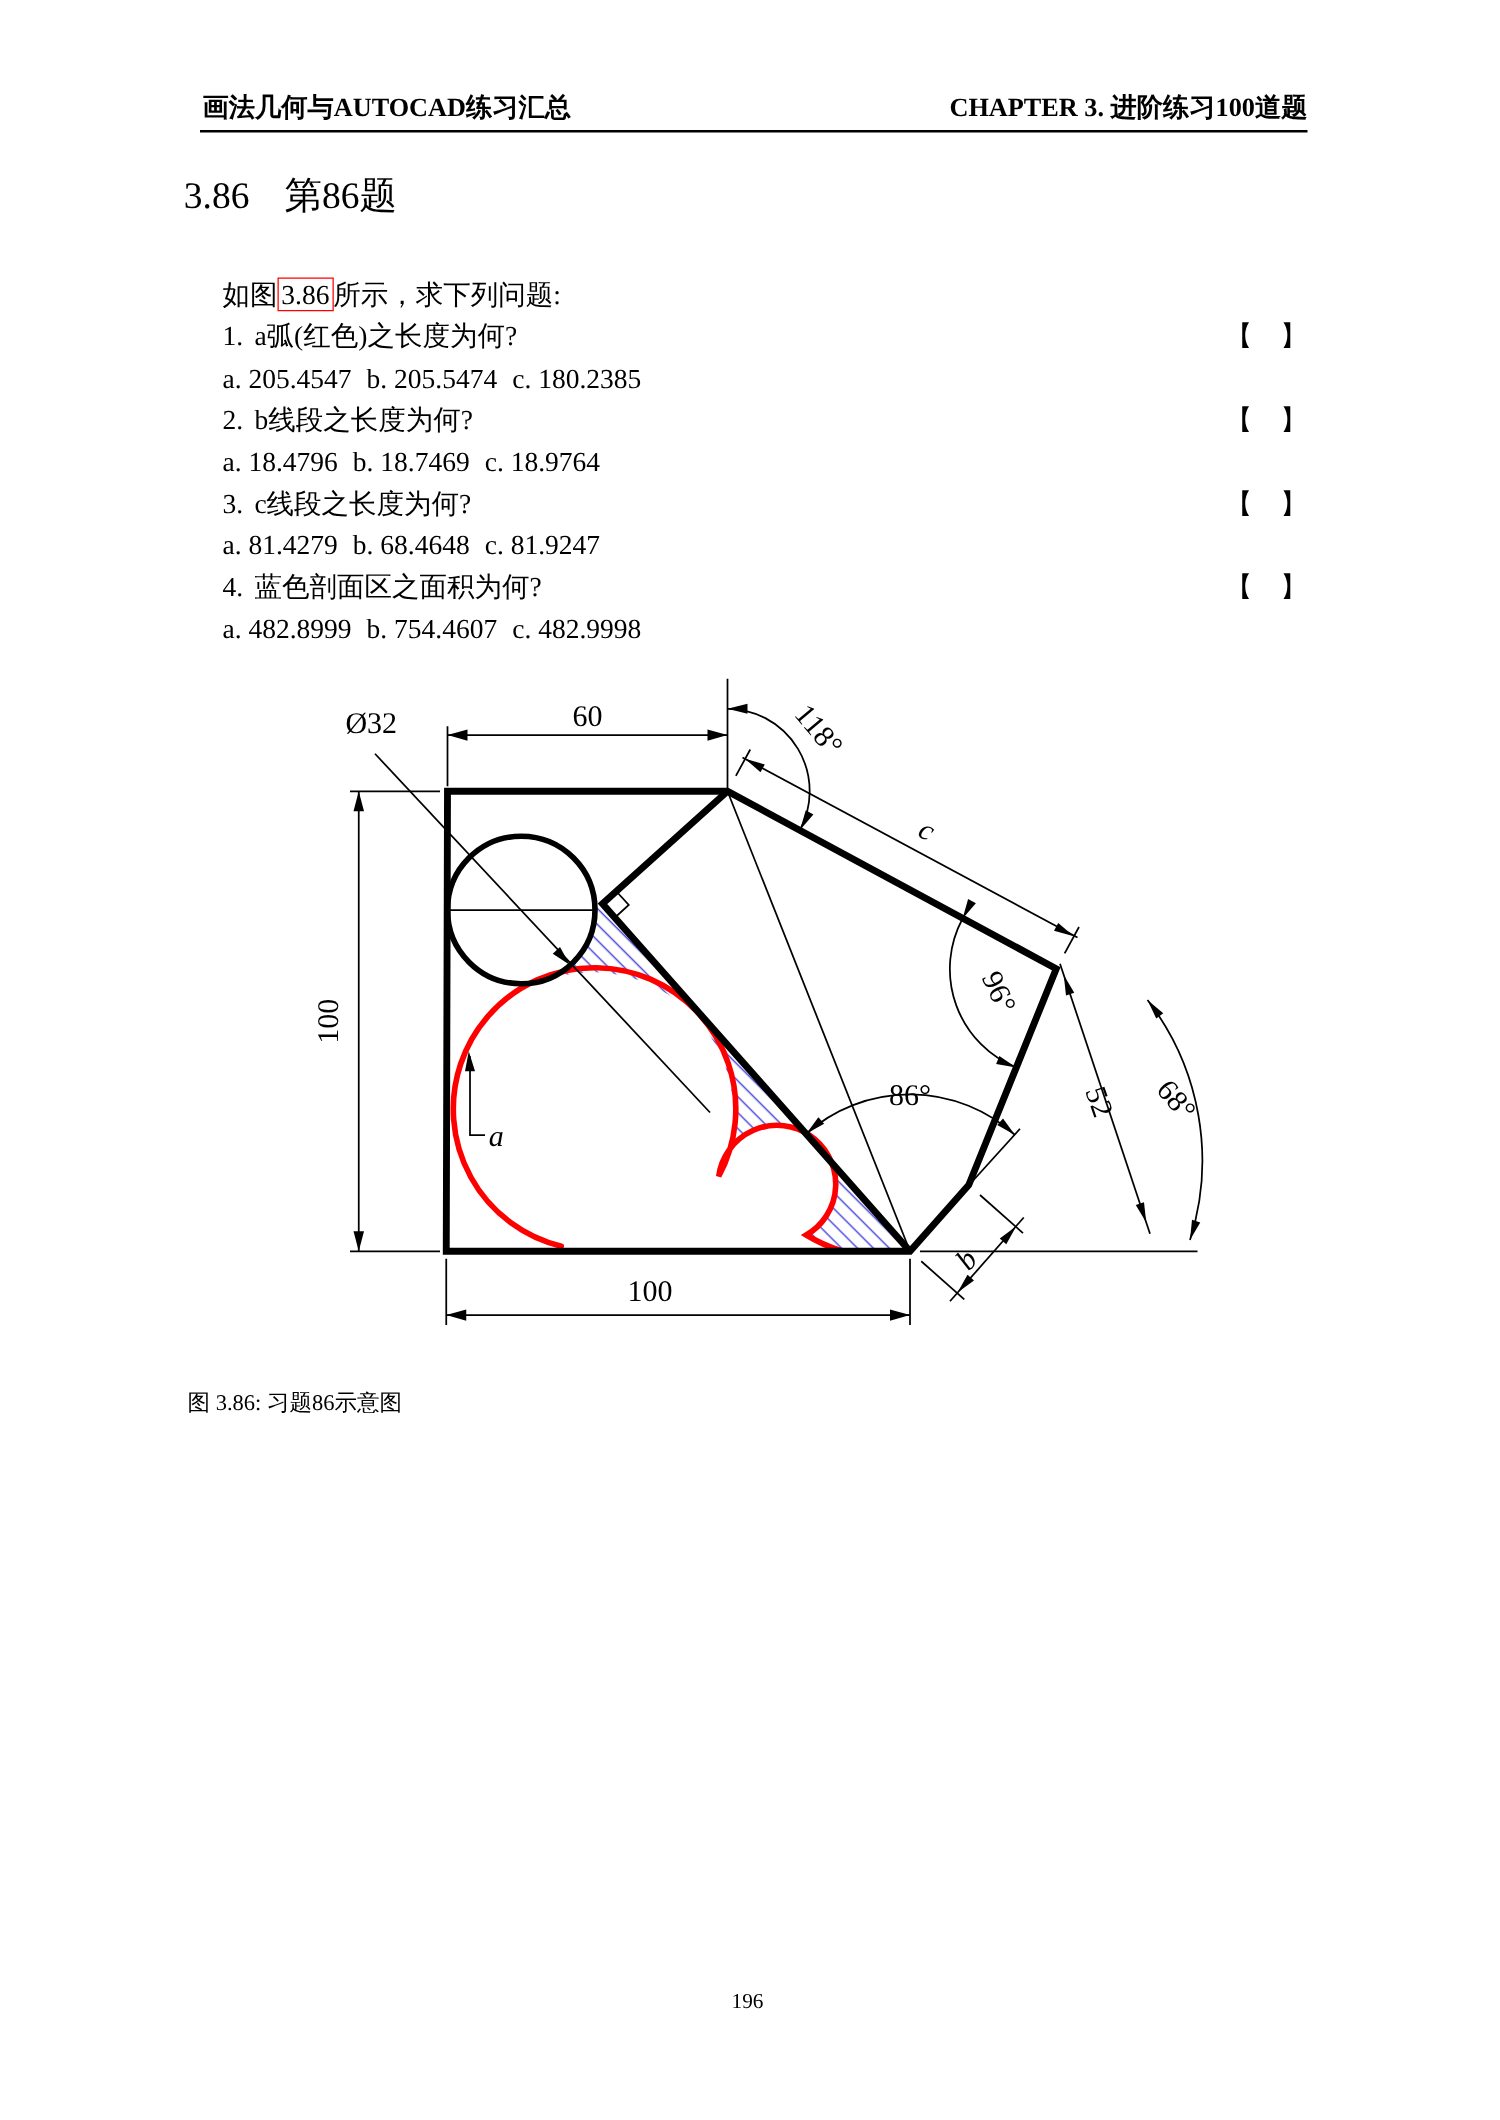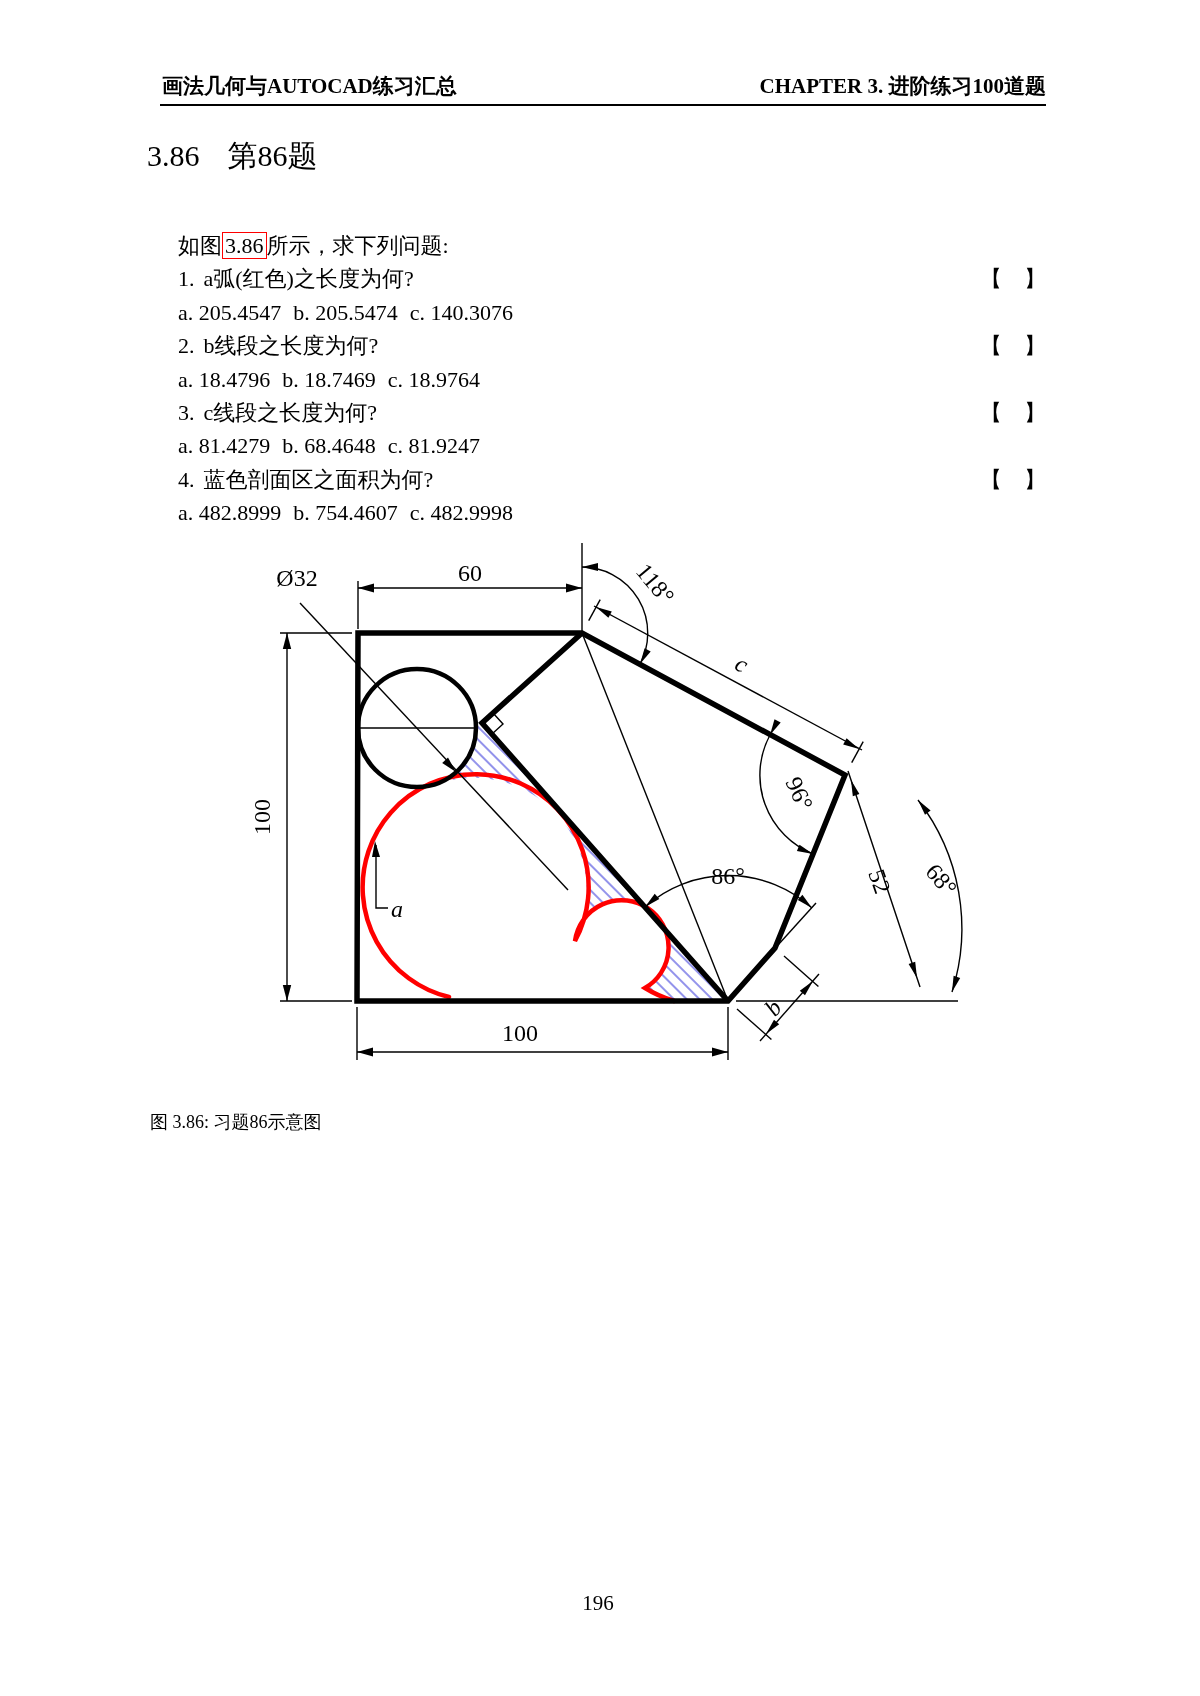--- a/index.html
+++ b/index.html
@@ -3,29 +3,29 @@
 <meta charset="utf-8">
 <style>
   html,body{margin:0;padding:0;}
   body{width:1200px;height:1696px;background:#ffffff;position:relative;
        font-family:"Liberation Serif","DejaVu Serif",serif;color:#000;}
   .header-left{position:absolute;left:162px;top:72px;font-size:21px;font-weight:bold;white-space:nowrap;}
   .header-right{position:absolute;right:154px;top:72px;font-size:21px;font-weight:bold;white-space:nowrap;margin-left:12px;}
   .header-rule{position:absolute;left:160px;top:104px;width:886px;height:2px;background:#000;}
   .section-title{position:absolute;left:147px;top:136px;font-size:30px;font-weight:normal;white-space:nowrap;}
   .section-title .secnum{margin-right:28px;}
-  .content{position:absolute;left:178px;top:229px;width:868px;font-size:22px;}
+  .content{position:absolute;left:178px;top:219px;width:868px;font-size:22px;}
   .tline{height:33.4px;line-height:33.4px;white-space:nowrap;position:relative;}
   .bracket{position:absolute;right:0;top:0;}
   .figref{border:1.6px solid #ff0000;padding:0 2px;color:#000;text-decoration:none;}
   .qlabel{margin-right:9px;}
   .opt{margin-right:12px;margin-top:28px;}
   .figure-wrap{position:absolute;left:250px;top:535px;width:720px;height:530px;}
   .caption{position:absolute;left:150px;top:1110px;width:896px;text-align:left;font-size:18px;}
-  .pagenum{position:absolute;left:150px;top:1591px;width:896px;text-align:center;font-size:21px;}
+  .pagenum{position:absolute;left:150px;top:1591px;width:896px;text-align:center;font-size:17px;}
   svg text{font-family:"Liberation Serif","DejaVu Serif",serif;font-size:24px;fill:#000;}
   svg .ital{font-style:italic;}
 </style>
 </head>
 <body>
 
 <div class="header-left">画法几何与AUTOCAD练习汇总</div>
 <div class="header-right">CHAPTER 3.  进阶练习100道题</div>
 <div class="header-rule"></div>
 
@@ -36,21 +36,21 @@
 <div class="content">
   <div class="tline">
     <span>如图</span><a href="#" class="figref">3.86</a><span>所示，求下列问题:</span>
   </div>
 
   <div class="tline">
     <span class="qlabel">1.</span><span>a弧(红色)之长度为何?</span>
     <span class="bracket">【　】</span>
   </div>
   <div class="tline">
-    <span class="opt">a. 205.4547</span><span class="opt">b. 205.5474</span><span class="opt">c. 140.3076</span>
+    <span class="opt">a. 205.4547</span><span class="opt">b. 205.5474</span><span class="opt">c. 180.2385</span>
   </div>
 
   <div class="tline">
     <span class="qlabel">2.</span><span>b线段之长度为何?</span>
     <span class="bracket">【　】</span>
   </div>
   <div class="tline">
     <span class="opt">a. 18.4796</span><span class="opt">b. 18.7469</span><span class="opt">c. 18.9764</span>
   </div>
 

